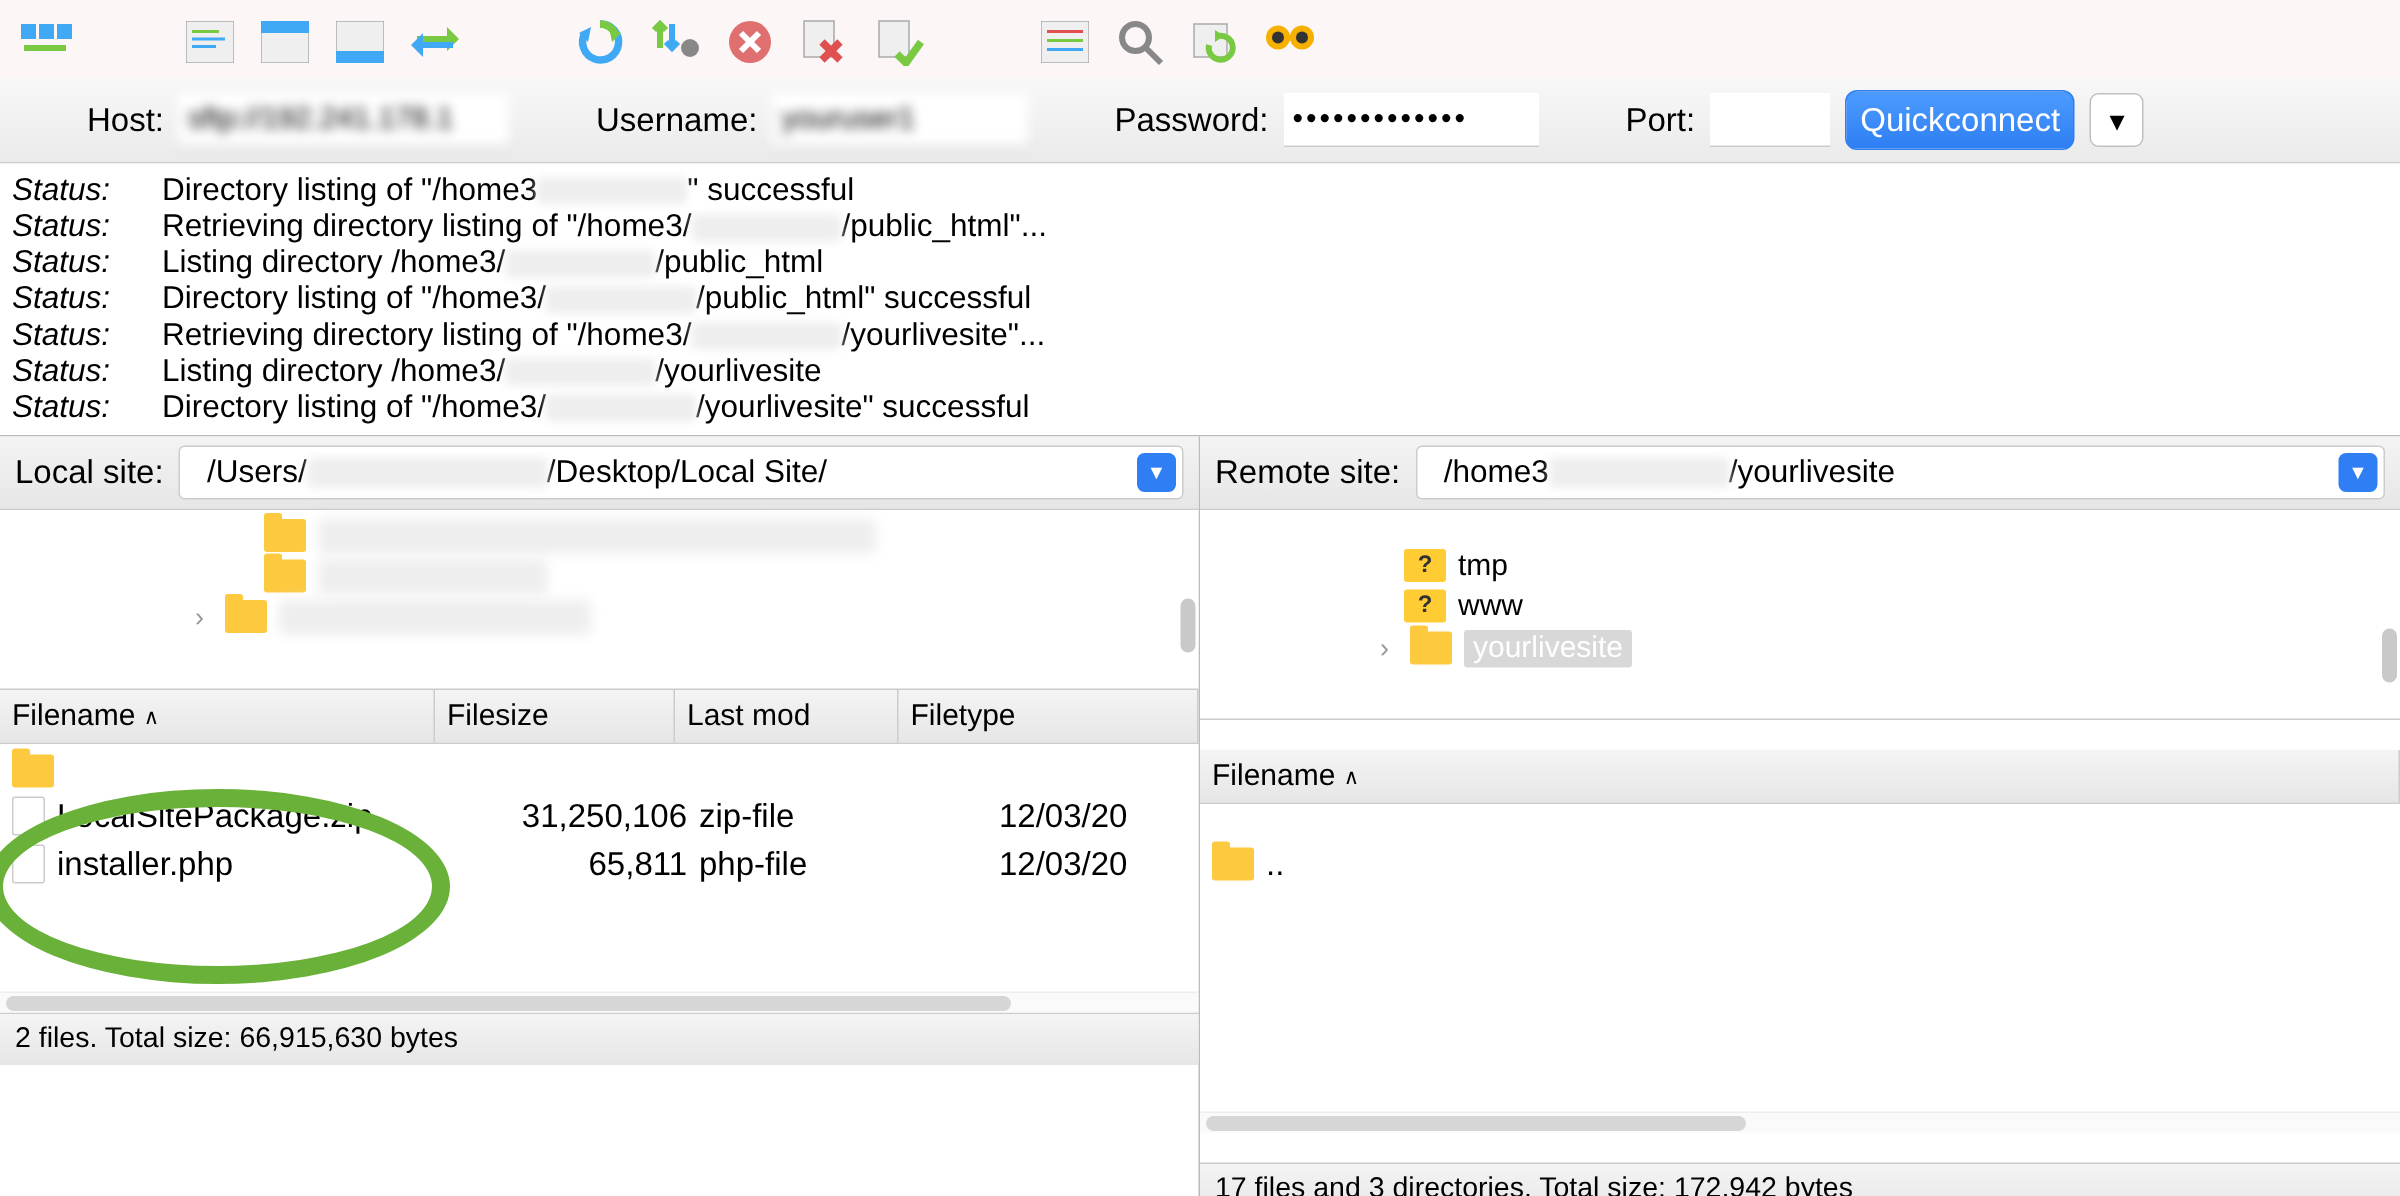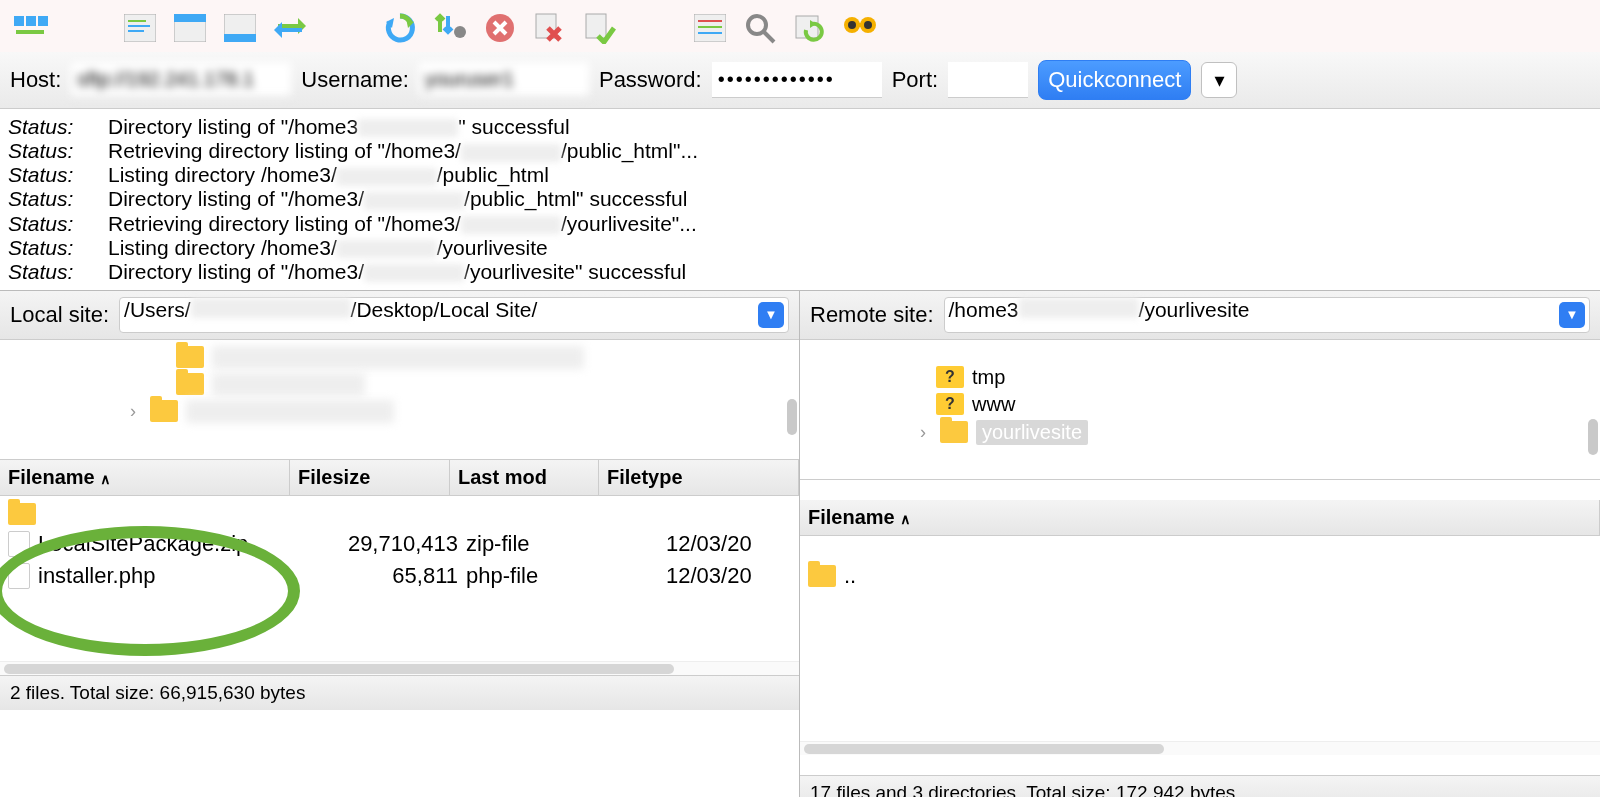--- a/index.html
+++ b/index.html
@@ -1,48 +1,48 @@
 <!DOCTYPE html>
 <html><head>
 <meta charset="utf-8">
 <style>
 * { box-sizing: border-box; margin: 0; padding: 0; }
 body { font-family: -apple-system, "Helvetica Neue", Arial, sans-serif; font-size: 20px; color: #000; background: #fff; width: 1600px; }
 .toolbar { background: #fdf6f6; padding: 8px 10px 4px 10px; display: flex; align-items: center; gap: 10px; }
 .toolbar .tb-btn { width: 40px; height: 40px; display: flex; align-items: center; justify-content: center; }
 .toolbar .spacer { width: 50px; }
 .quickbar { background: linear-gradient(#f8f8f8,#eaeaea); padding: 8px 10px; display: flex; align-items: center; gap: 10px; border-bottom: 1px solid #ccc; }
-.quickbar label { font-size: 22px; color: #000; }
+.quickbar label { font-size: 22px; color: #000; margin-left: 48px; }
 .quickbar input { height: 36px; border: none; border-bottom: 1px solid #ccc; background: #fff; font-size: 20px; padding: 0 6px; }
 .quickbar .host-input { width: 220px; filter: blur(4px); }
 .quickbar .user-input { width: 170px; filter: blur(4px); }
 .quickbar .pass-input { width: 170px; letter-spacing: 2px; }
 .quickbar .port-input { width: 80px; }
 .quickconnect { background: linear-gradient(#4c9cff,#2f7ef3); color: #fff; border: 1px solid #2f7ef3; border-radius: 8px; padding: 6px 9px; font-size: 22px; }
 .dropdown-btn { width: 36px; height: 36px; border: 1px solid #c0c0c0; border-radius: 6px; background: #fff; display: flex; align-items: center; justify-content: center; }
 .log { background: #fff; padding: 6px 8px 6px 8px; font-size: 21px; line-height: 1.15; border-bottom: 1px solid #bbb; }
 .log-row { display: flex; }
 .log-label { width: 100px; font-style: italic; }
 .log-msg .redact { display: inline-block; width: 100px; height: 18px; background: #eee; filter: blur(3px); vertical-align: middle; border-radius: 3px; }
 .sitebar { background: linear-gradient(#f4f4f4,#e6e6e6); padding: 6px 10px; display: flex; align-items: center; gap: 10px; border-bottom: 1px solid #ccc; }
 .sitebar label { font-size: 22px; }
-.site-input { flex: 1; height: 36px; border: 1px solid #ccc; border-radius: 4px; background: #fff; font-size: 21px; padding: 0 4px; display: flex; position: relative; }
+.site-input { flex: 1; height: 36px; border: 1px solid #ccc; border-radius: 4px; background: #fff; font-size: 21px; padding: 0 18px; display: flex; align-items: center; position: relative; }
 .site-input .combo { position: absolute; right: 4px; top: 4px; width: 26px; height: 26px; background: #2f7ef3; border-radius: 5px; display: flex; align-items: center; justify-content: center; color: #fff; font-size: 13px; }
 .panels { display: flex; }
 .panel { width: 50%; border-right: 1px solid #bbb; display: flex; flex-direction: column; }
 .panel:last-child { border-right: none; gap: 20px; }
 .tree { height: 120px; background: #fff; overflow: hidden; padding: 4px 6px; position: relative; border-bottom: 1px solid #ccc; }
 .tree-row { display: flex; align-items: center; gap: 8px; padding: 2px 0; font-size: 20px; }
 .folder-icon { width: 28px; height: 22px; background: #fcc93f; border-radius: 2px; position: relative; }
 .folder-icon::before { content: ""; position: absolute; top: -4px; left: 0; width: 12px; height: 6px; background: #fcc93f; border-radius: 2px 2px 0 0; }
 .q-folder { background: #ffcc33; border-radius: 2px; width: 28px; height: 22px; position: relative; display:flex;align-items:center;justify-content:center;font-weight:bold;color:#333;font-size:16px;}
 .sel { background: #d8d8d8; padding: 1px 6px; border-radius: 2px; color: #fff; }
 .blurtxt { filter: blur(4px); background:#eee; border-radius:3px; color:transparent;}
 .expander { color:#999; font-size:18px; width:18px; text-align:center;}
-.headerrow { background: linear-gradient(#f4f4f4,#e6e6e6); display: flex; font-size: 20px; border-bottom: 1px solid #ccc; font-weight: bold; }
+.headerrow { background: linear-gradient(#f4f4f4,#e6e6e6); display: flex; font-size: 20px; border-bottom: 1px solid #ccc; }
 .headerrow .hc { padding: 6px 8px; border-right: 1px solid #ccc; }
 .hc.fn { flex: 0 0 290px; }
 .hc.fs { flex: 0 0 160px; text-align: left; }
 .hc.ft { flex: 0 0 200px; }
 .hc.lm { flex: 1; }
 .sort-arrow { font-size: 14px; vertical-align: middle; }
 .filelist { background: #fff; height: 165px; position: relative; overflow: hidden; padding-top: 4px; }
 .filelist .row { display: flex; font-size: 22px; padding: 3px 8px; align-items: center; }
 .row .c-fn { flex: 0 0 290px; display: flex; align-items: center; gap: 8px; }
 .row .c-fs { flex: 0 0 160px; text-align: right; }
@@ -244,21 +244,21 @@
       <div class="row">
           <div class="c-fn">
             <div class="folder-icon"></div>
           </div>
         </div>
       <div class="row">
         <div class="c-fn">
             <div class="file-icon"></div>
             <span>LocalSitePackage.zip</span>
           </div>
-        <div class="c-fs">29,710,413</div>
+        <div class="c-fs">31,250,106</div>
         <div class="c-ft">zip-file</div>
         <div class="c-lm">12/03/20</div>
       </div>
       <div class="row">
         <div class="c-fn">
             <div class="file-icon"></div>
             <span>installer.php</span>
           </div>
         <div class="c-fs">65,811</div>
         <div class="c-ft">php-file</div>

